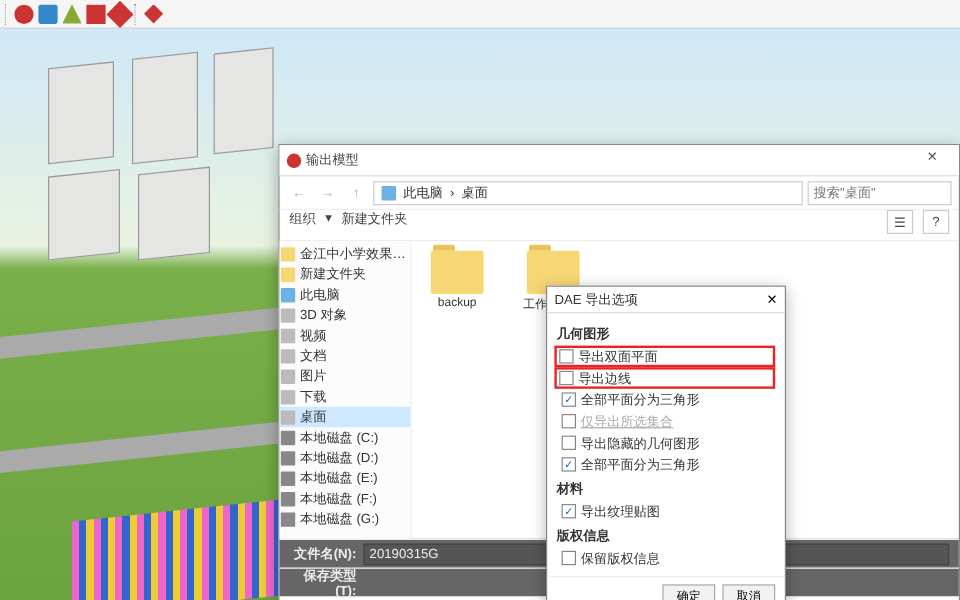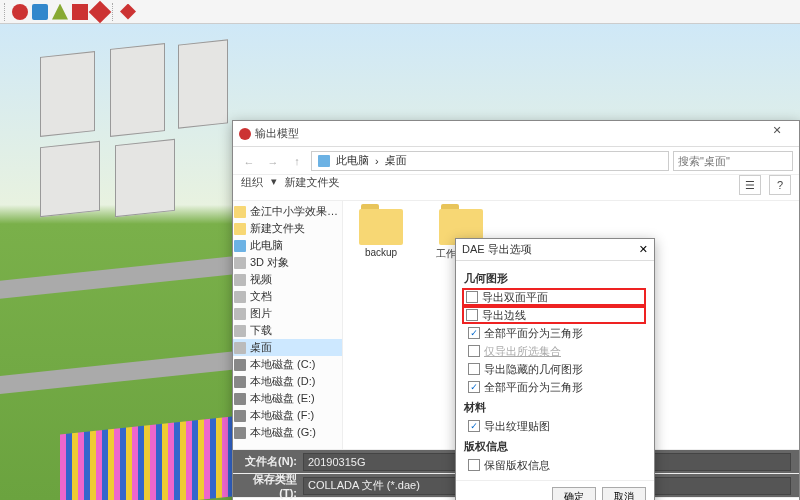--- a/index.html
+++ b/index.html
@@ -188,21 +188,20 @@
         </div>
       </div>
   </div>
 
   <div class="field-row dark-row">
     <label>文件名(N):</label>
     <input class="textbox" value="20190315G" style="">
   </div>
   <div class="field-row dark-row">
     <label>保存类型(T):</label>
-    <input class="textbox" value="COLLADA 文件 (*.dae)" style="">
   </div>
 
   <div class="hide-link">
     
   </div>
 
 </div>
 
 <div class="opt-dialog" style="left:455px; top:238px;">
   <div class="opt-title">

